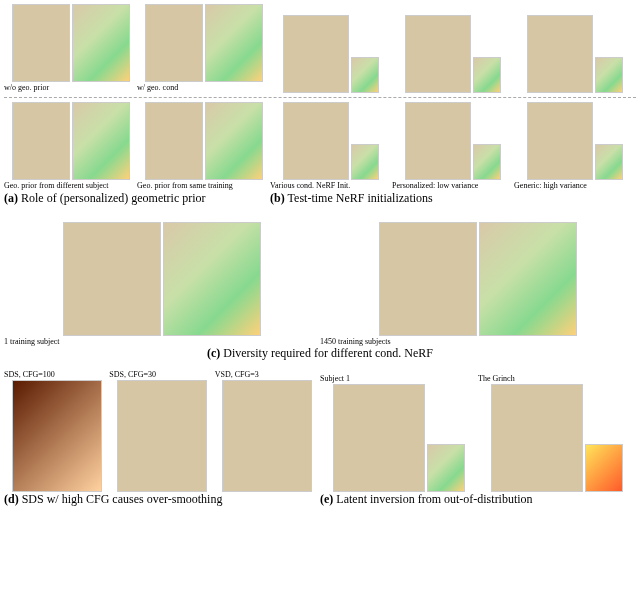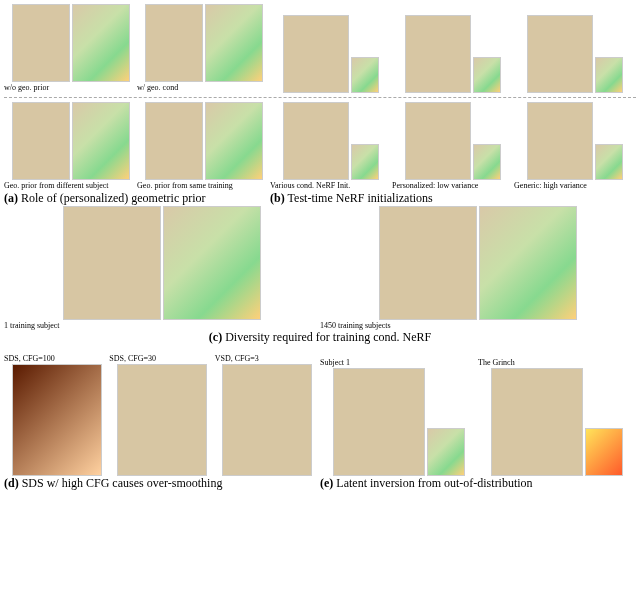--- a/index.html
+++ b/index.html
@@ -129,39 +129,39 @@
           <div class="sub">Generic: high variance</div>
         </div>
       </div>
       <div class="panel-cap">
         <b>(b)</b>
         <span>Test-time NeRF initializations</span>
       </div>
     </div>
   </div>
 
-  <div class="row" style="margin-top:0">
+  <div class="row" style="margin-top:16px">
     <div class="cell">
       <div class="pair">
         <div class="photo" style="width:96px;height:112px"></div>
         <div class="imgbox" style="width:96px;height:112px"></div>
       </div>
       <div class="sub">1 training subject</div>
     </div>
     <div class="cell">
       <div class="pair">
         <div class="photo" style="width:96px;height:112px"></div>
         <div class="imgbox" style="width:96px;height:112px"></div>
       </div>
       <div class="sub">1450 training subjects</div>
     </div>
   </div>
   <div class="panel-cap" style="text-align:center">
     <b>(c)</b>
-    <span>Diversity required for training cond. NeRF</span>
+    <span>Diversity required for different cond. NeRF</span>
   </div>
 
   <div class="row" style="margin-top:8px">
 
     <div class="cell" style="flex:1.5">
       <div class="row">
         <div class="cell">
           <div class="sub">SDS, CFG=100</div>
           <div class="photo" style="width:88px;height:110px;margin:auto;background:linear-gradient(135deg,#5a1a00,#ffd1a0)"></div>
         </div>

